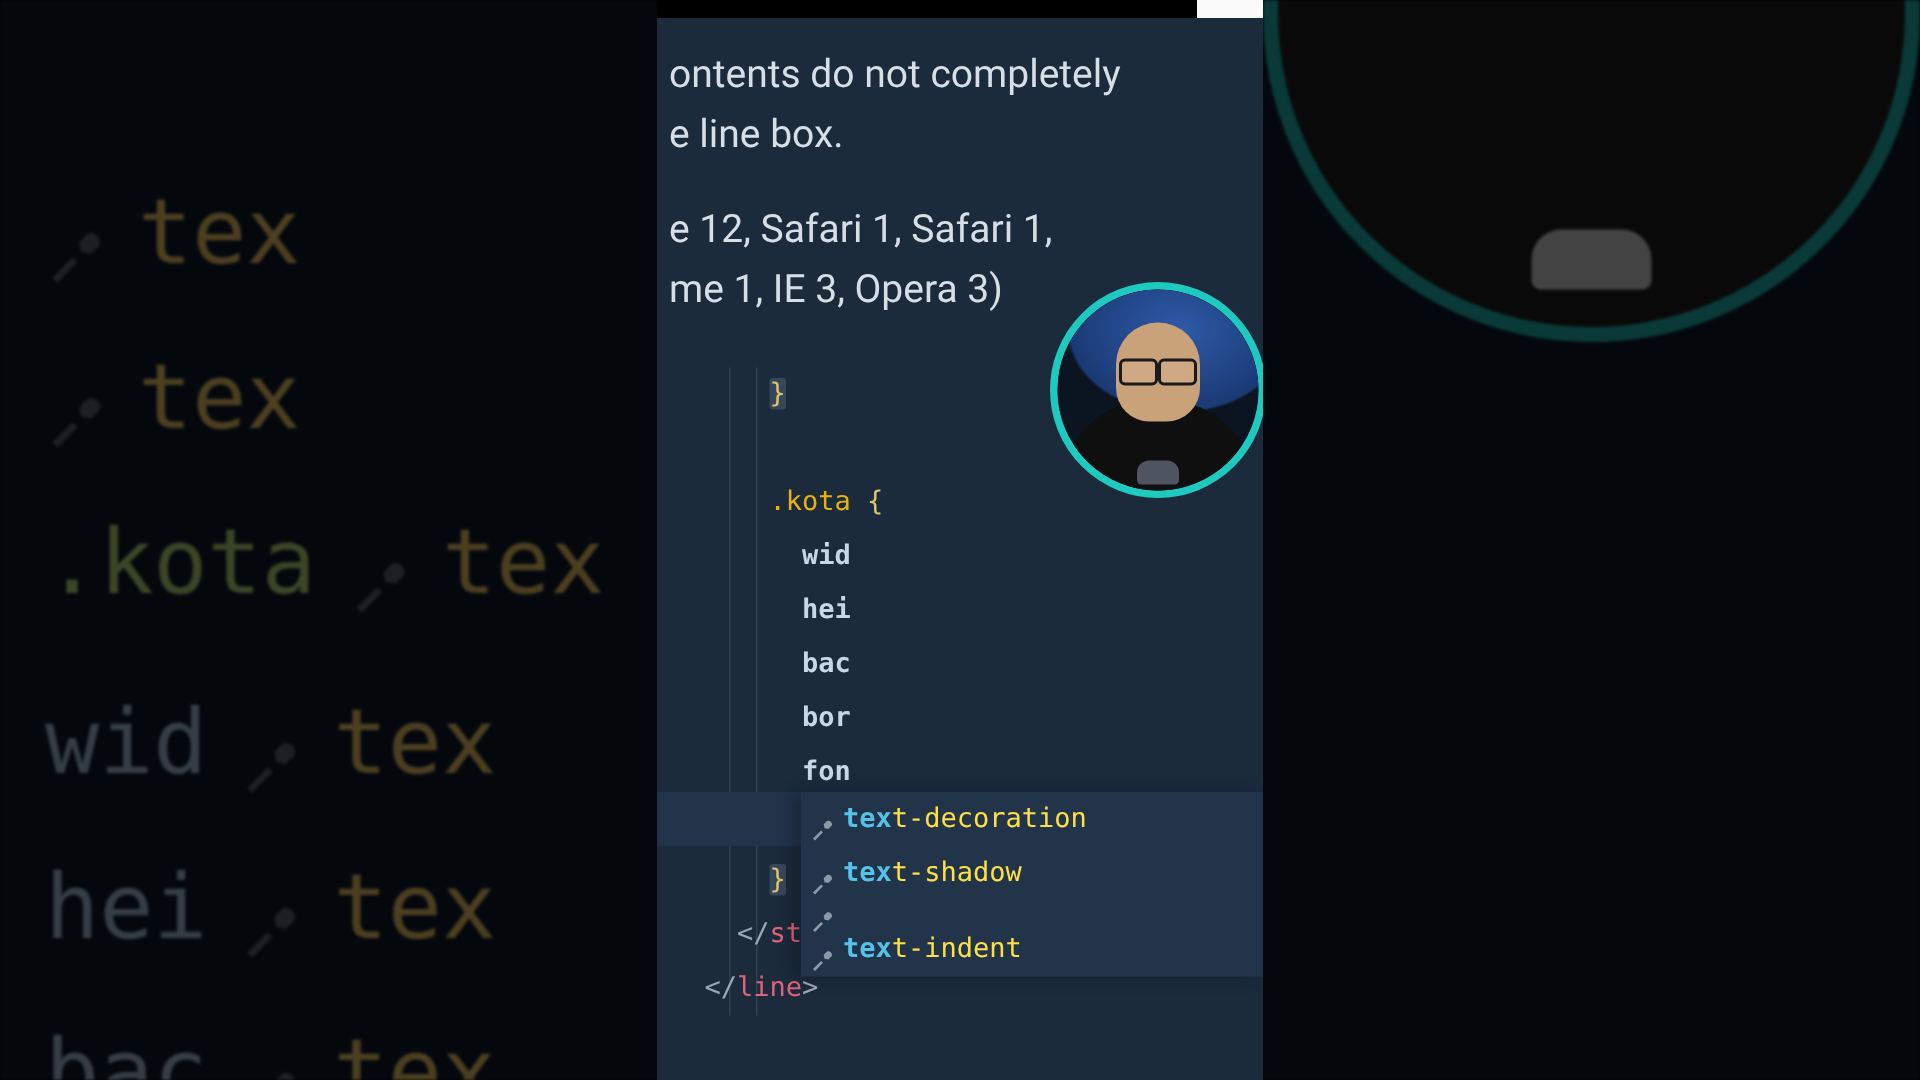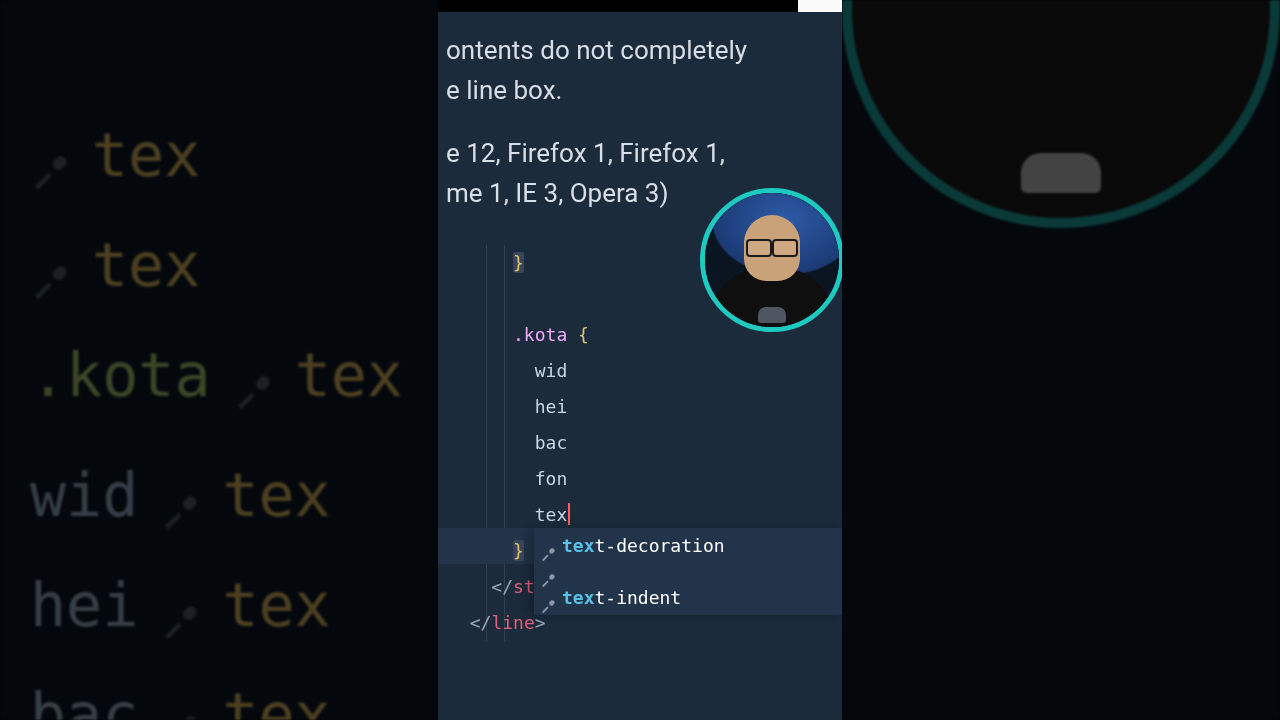--- a/index.html
+++ b/index.html
@@ -64,22 +64,22 @@
     padding-left: 10px;
     position: relative;
   }
   .indent-guide {
     position: absolute; top: 0; bottom: 0; width: 1px; background: #314050;
   }
   .ig1 { left: 48px; } .ig2 { left: 66px; }
 
   .line { white-space: pre; position: relative; padding-left: 0; }
   .tok-brace  { color: #e0c46c; }
-  .tok-sel    { color: #f0abfc; }
-  .tok-prop   { color: #c9d6e4; }
+  .tok-sel    { color: #eab308; }
+  .tok-prop   { color: #c9d6e4; font-weight: bold; }
   .tok-tag    { color: #e0627a; }
   .tok-punc   { color: #9aa7b5; }
   .tok-brace-hl { background: #37475a; border-radius: 2px; }
 
   .cursor {
     display: inline-block; width: 2px; height: 22px; background: #ff5a6e;
     vertical-align: -4px; margin-left: 1px;
   }
   .current-line-bg {
     position: absolute; left: 0; right: 0; height: 36px; top: 283px;
@@ -95,21 +95,21 @@
     box-shadow: -6px 0 10px rgba(0,0,0,.25);
   }
   .ac-item {
     display: flex; align-items: center; gap: 6px;
     padding: 0 10px 0 6px;
     color: #b7c4d3;
   }
   .ac-icon { width: 16px; height: 16px; flex: 0 0 16px; }
   .ac-icon svg { width: 16px; height: 16px; fill: #8b99a9; }
   .ac-label b { color: #56c2e8; font-weight: 600; }
-  .ac-label span { color: #ffffff; }
+  .ac-label span { color: #fde047; }
 
   
   .cam {
     position: absolute; top: 176px; right: -2px; width: 144px; height: 144px;
     border-radius: 50%; border: 5px solid #1ec9c0; overflow: hidden;
     background: #0d1a28; z-index: 20;
   }
   .cam .room {
     position: absolute; inset: 0;
     background:
@@ -214,48 +214,55 @@
   <div class="white-sliver"></div>
 
   <div class="fg">
 
     <div class="doc">
       <p>
         <span>ontents do not completely</span><br>
         <span>e line box.</span>
       </p>
       <p>
-        <span>e 12, Firefox 1, Firefox 1,</span><br>
+        <span>e 12, Safari 1, Safari 1,</span><br>
         <span>me 1, IE 3, Opera 3)</span>
       </p>
     </div>
 
     <div class="code">
       <div class="indent-guide ig1"></div>
       <div class="indent-guide ig2"></div>
       <div class="current-line-bg"></div>
 
       <div class="line">      <span class="tok-brace tok-brace-hl">}</span></div>
       <div class="line"> </div>
       <div class="line">      <span class="tok-sel">.kota</span> <span class="tok-brace">{</span></div>
       <div class="line">        <span class="tok-prop">wid</span></div>
       <div class="line">        <span class="tok-prop">hei</span></div>
       <div class="line">        <span class="tok-prop">bac</span></div>
+      <div class="line">        <span class="tok-prop">bor</span></div>
       <div class="line">        <span class="tok-prop">fon</span></div>
       <div class="line">        <span class="tok-prop">tex</span><span class="cursor"></span></div>
       <div class="line">      <span class="tok-brace tok-brace-hl">}</span></div>
       <div class="line">    <span class="tok-punc">&lt;/</span><span class="tok-tag">style</span><span class="tok-punc">&gt;</span></div>
       <div class="line">  <span class="tok-punc">&lt;/</span><span class="tok-tag">line</span><span class="tok-punc">&gt;</span></div>
 
       <div class="ac" id="ac">
           <div class="ac-item">
             <span class="ac-icon"><svg viewBox="0 0 24 24">
                 <path d="M22 6.9c0 .4-.1.9-.3 1.3l-3.3 3.3-3.9-.8-.8-3.9 3.3-3.3c.4-.2.9-.3 1.3-.3 2 0 3.7 1.7 3.7 3.7zM3 21l8.1-8.1 1.9 1.9L5 23l-2-2z"></path>
               </svg></span>
             <span class="ac-label"><b>tex</b><span>t-decoration</span></span>
+          </div>
+          <div class="ac-item">
+            <span class="ac-icon"><svg viewBox="0 0 24 24">
+                <path d="M22 6.9c0 .4-.1.9-.3 1.3l-3.3 3.3-3.9-.8-.8-3.9 3.3-3.3c.4-.2.9-.3 1.3-.3 2 0 3.7 1.7 3.7 3.7zM3 21l8.1-8.1 1.9 1.9L5 23l-2-2z"></path>
+              </svg></span>
+            <span class="ac-label"><b>tex</b><span>t-shadow</span></span>
           </div>
           <div class="ac-item">
             <span class="ac-icon"><svg viewBox="0 0 24 24">
                 <path d="M22 6.9c0 .4-.1.9-.3 1.3l-3.3 3.3-3.9-.8-.8-3.9 3.3-3.3c.4-.2.9-.3 1.3-.3 2 0 3.7 1.7 3.7 3.7zM3 21l8.1-8.1 1.9 1.9L5 23l-2-2z"></path>
               </svg></span>
           </div>
           <div class="ac-item">
             <span class="ac-icon"><svg viewBox="0 0 24 24">
                 <path d="M22 6.9c0 .4-.1.9-.3 1.3l-3.3 3.3-3.9-.8-.8-3.9 3.3-3.3c.4-.2.9-.3 1.3-.3 2 0 3.7 1.7 3.7 3.7zM3 21l8.1-8.1 1.9 1.9L5 23l-2-2z"></path>
               </svg></span>

